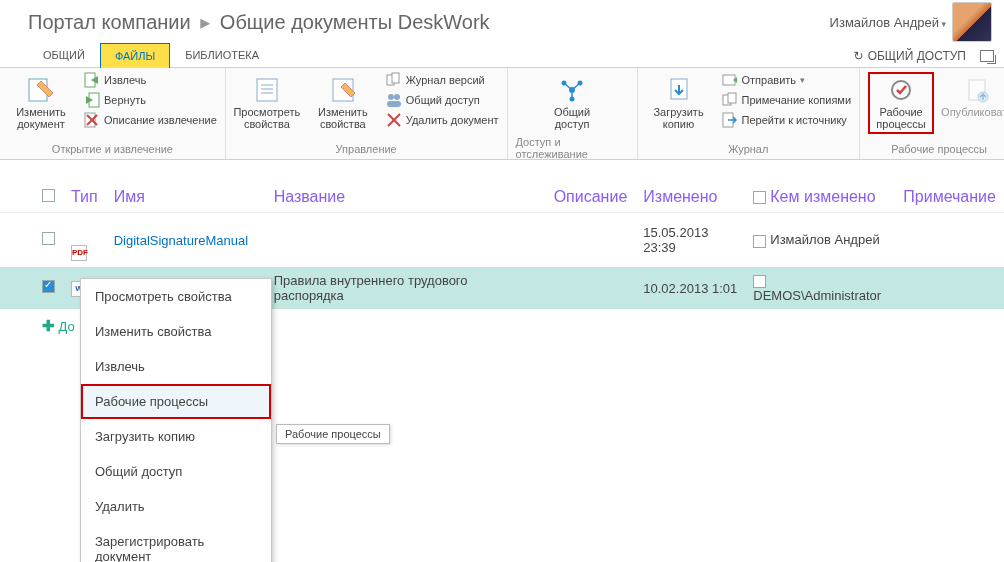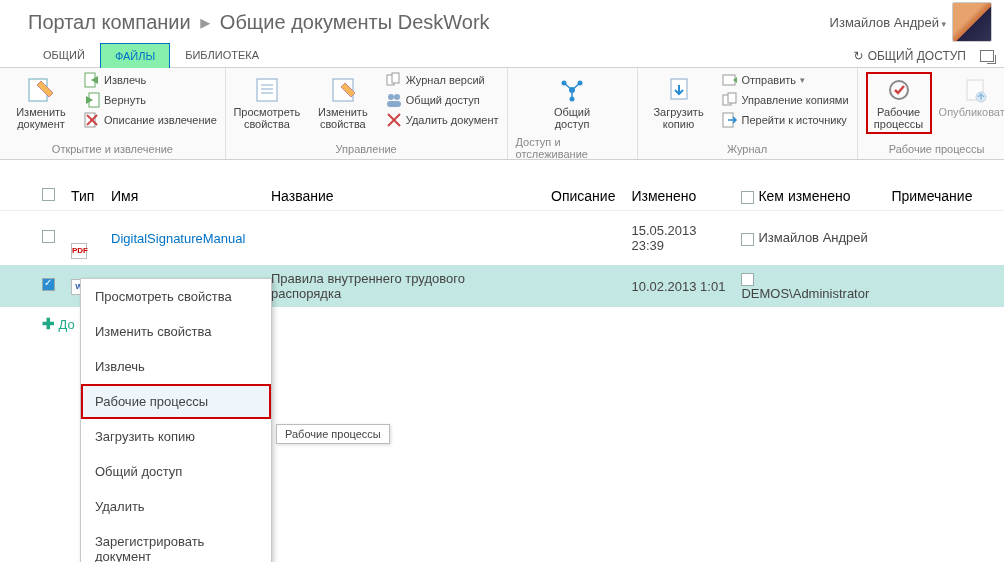--- a/index.html
+++ b/index.html
@@ -41,21 +41,21 @@
     height: 28px;
   }
   .tabs { display: flex; }
   .tab {
     font-size: 11px; padding: 6px 14px; color: #555;
     border: 1px solid transparent; border-bottom: none;
     cursor: pointer;
   }
   .tab.active {
     color: #0072c6; border-color: #0072c6;
-    background: #86efac; position: relative; top: 1px;
+    background: #fde047; position: relative; top: 1px;
   }
   .tab-right { display: flex; align-items: center; gap: 14px; padding-bottom: 4px; }
   .share { font-size: 12px; color: #555; display: flex; align-items: center; gap: 4px; }
   .focus-box { width: 14px; height: 12px; border: 1px solid #777; position: relative; }
   .focus-box:after { content:""; position:absolute; right:-3px; bottom:-3px; width:8px; height:8px; border-right:1px solid #777; border-bottom:1px solid #777;}
   
   .ribbon {
     display: flex; background: #fafafa; border-bottom: 1px solid #d0d0d0;
     height: 92px;
   }
@@ -76,22 +76,22 @@
   .small-btn {
     display: flex; align-items: center; gap: 4px;
     font-size: 11px; color: #444; cursor: pointer; white-space: nowrap;
   }
   .small-btn .ico { width: 16px; height: 16px; display:flex; align-items:center; justify-content:center;}
   .highlight-box { border: 2px solid #c00; padding: 2px 4px; }
   
   .list-wrap { position: relative; }
   .grid { width: 100%; border-collapse: collapse; margin-top: 22px; }
   .grid th {
-    text-align: left; font-weight: normal; color: #000000;
-    font-size: 14px; padding: 6px 8px; border-bottom: 1px solid #eee;
+    text-align: left; font-weight: normal; color: #8b5cf6;
+    font-size: 16px; padding: 6px 8px; border-bottom: 1px solid #eee;
   }
   .grid td { padding: 6px 8px; font-size: 13px; }
   .grid tr.selected td { background: #c3e7e2; }
   .link { color: #0072c6; cursor: pointer; }
   .check { width: 13px; height: 13px; border: 1px solid #9aa; display:inline-block; background:#fff;}
   .check.on { background:#2a8dd4; position:relative;}
   .check.on:after{content:"✓"; color:#fff; font-size:10px; position:absolute; left:1px; top:-2px;}
   .icon-pdf, .icon-doc {
     width:16px; height:16px; display:inline-block; border:1px solid #bbb; background:#fff; position:relative; font-size:8px; line-height:14px; text-align:center; font-weight:bold;
   }
@@ -295,21 +295,21 @@
           <span>Отправить</span>
             <span class="caret"> ▾</span>
         </div>
         <div class="small-btn">
           <span class="ico">
               <svg width="16" height="16">
                 <rect x="1" y="3" width="8" height="10" fill="#fff" stroke="#999"></rect>
                 <rect x="6" y="1" width="8" height="10" fill="#fff" stroke="#999"></rect>
               </svg>
             </span>
-          <span>Управление копиями</span>
+          <span>Примечание копиями</span>
         </div>
         <div class="small-btn">
           <span class="ico">
               <svg width="16" height="16">
                 <rect x="1" y="1" width="10" height="14" fill="#fff" stroke="#999"></rect>
                 <path d="M6 8 L14 8 M11 5 L14 8 L11 11" fill="none" stroke="#2a8dd4" stroke-width="1.5"></path>
               </svg>
             </span>
           <span>Перейти к источнику</span>
         </div>

